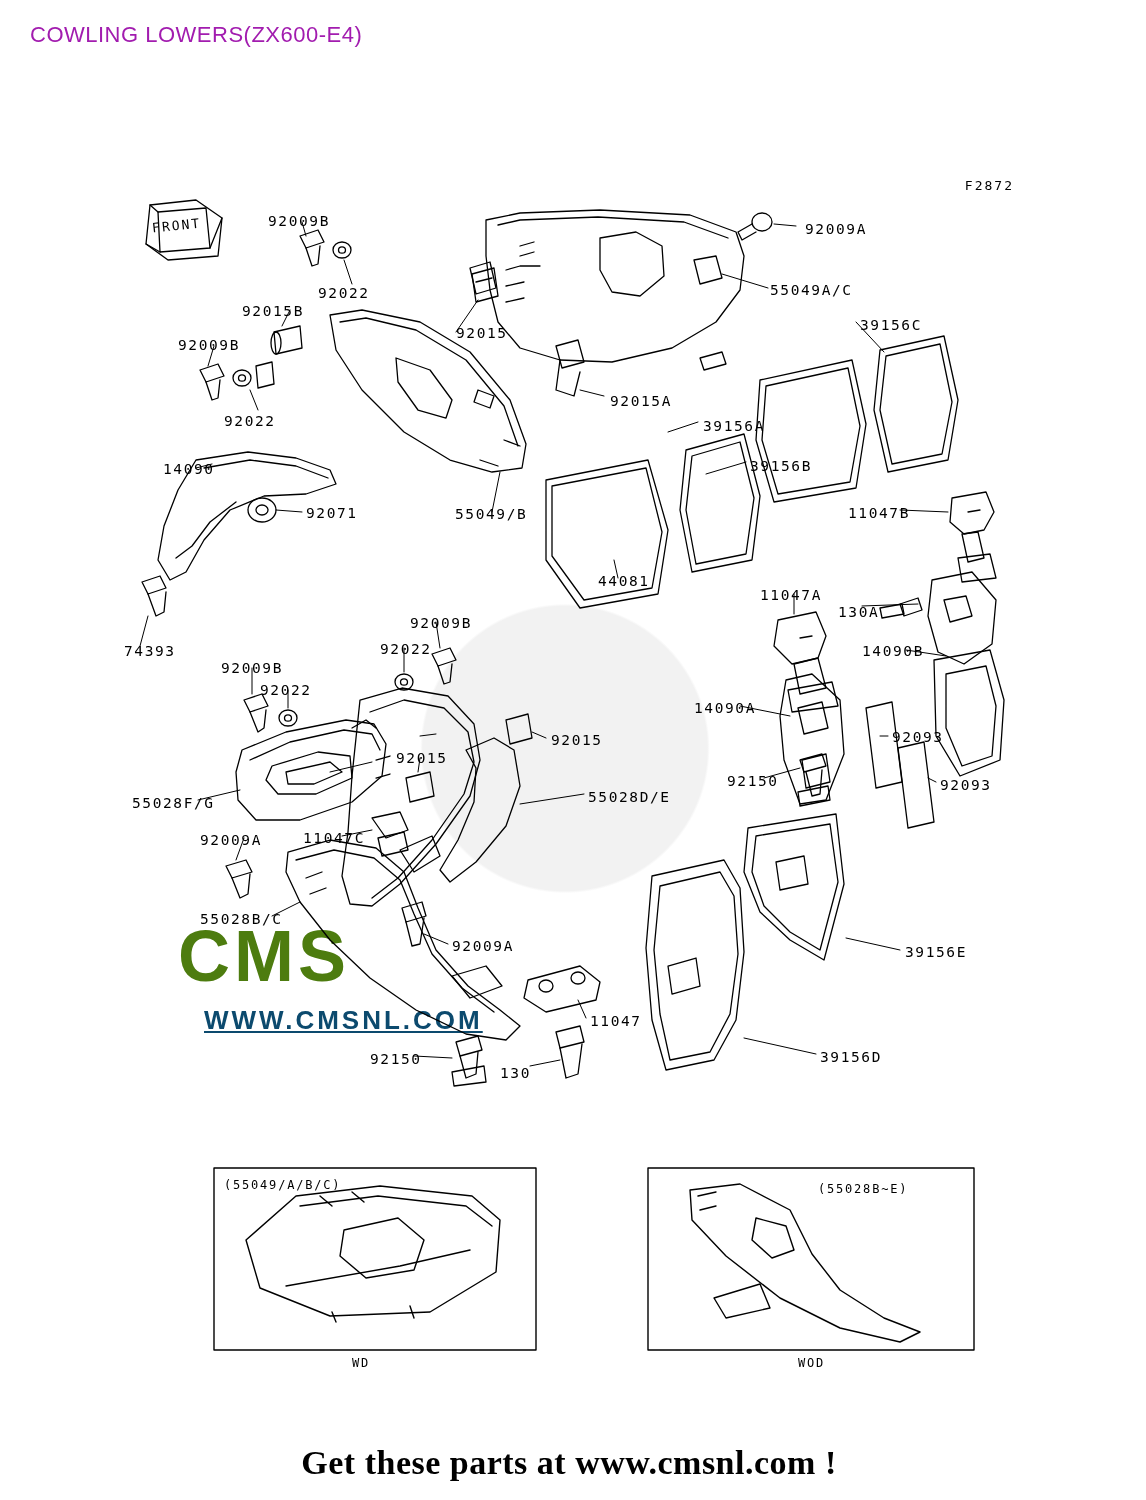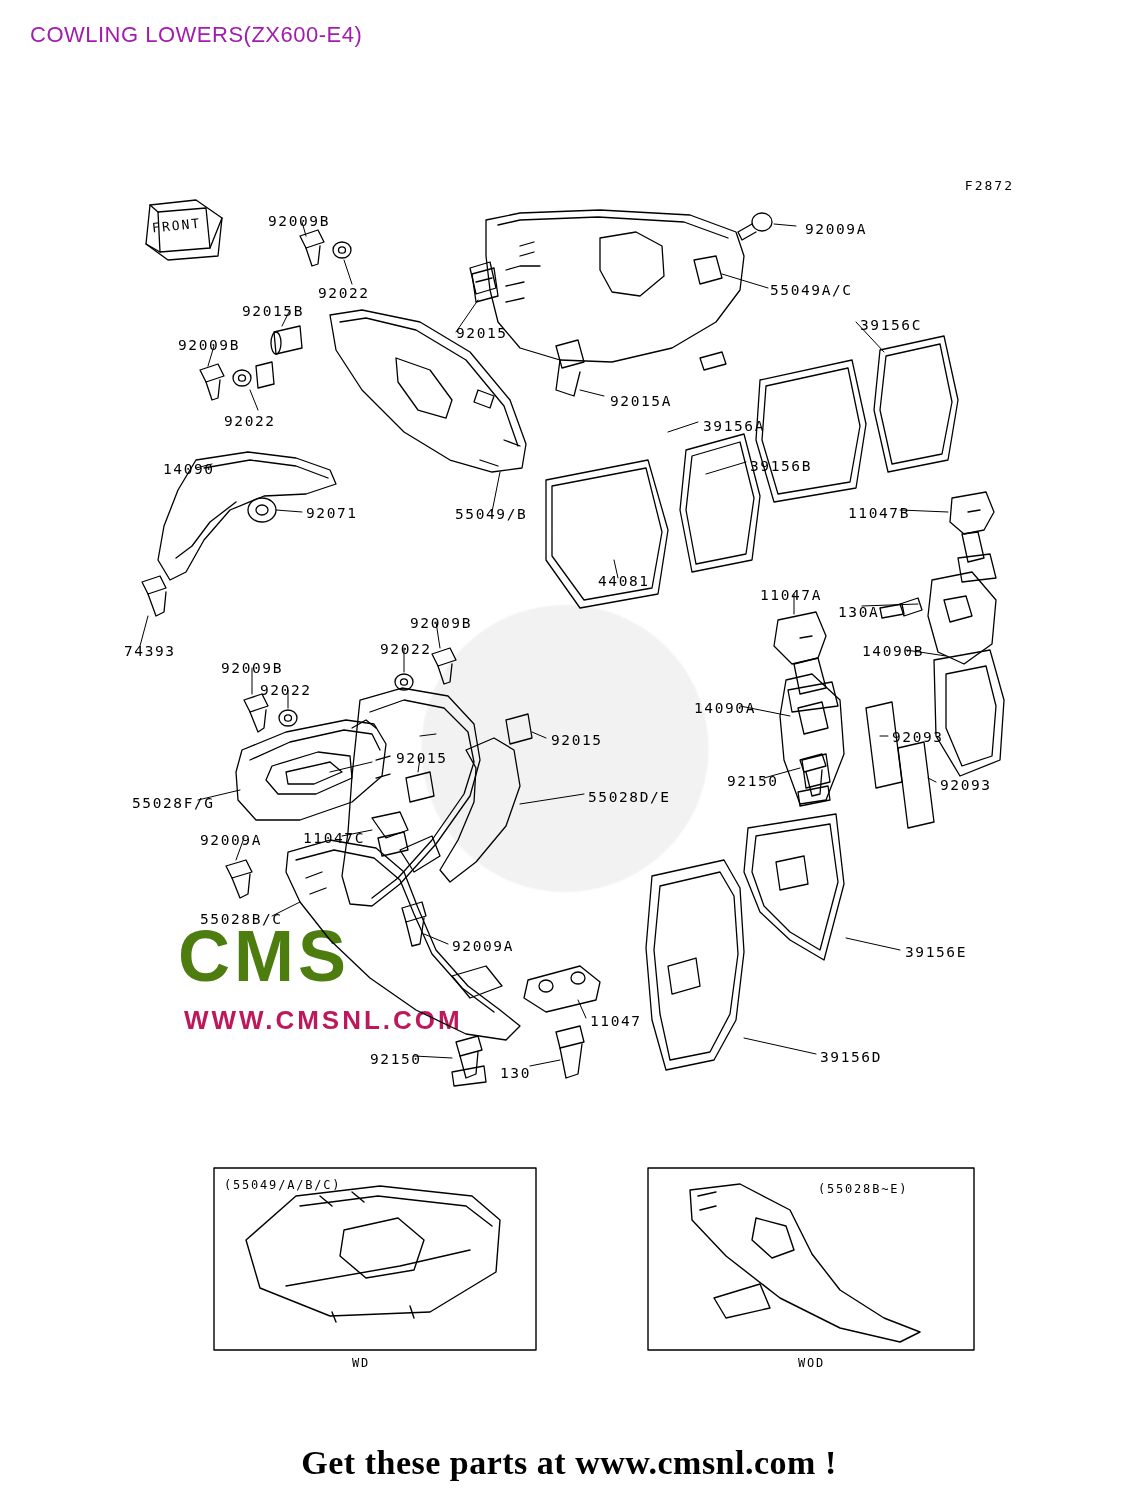--- a/index.html
+++ b/index.html
@@ -77,25 +77,26 @@
     font-weight: bold;
   }
   #wm-text {
     left: 178px;
     top: 855px;
     font-size: 72px;
     letter-spacing: 4px;
     color: #4d7c0f;
   }
   #wm-sub {
-    left: 184px;
+    left: 204px;
     top: 945px;
     font-size: 26px;
     letter-spacing: 3px;
-    color: #be185d;
+    color: #0c4a6e;
+    text-decoration: underline;
   }
   #wm-circle {
     left: 400px;
     top: 540px;
     width: 330px;
     height: 330px;
     border-radius: 50%;
     background: radial-gradient(circle at 50% 45%, #f2f2f2 0 58%, #ffffff 59% 100%);
   }
   .box-caption {

